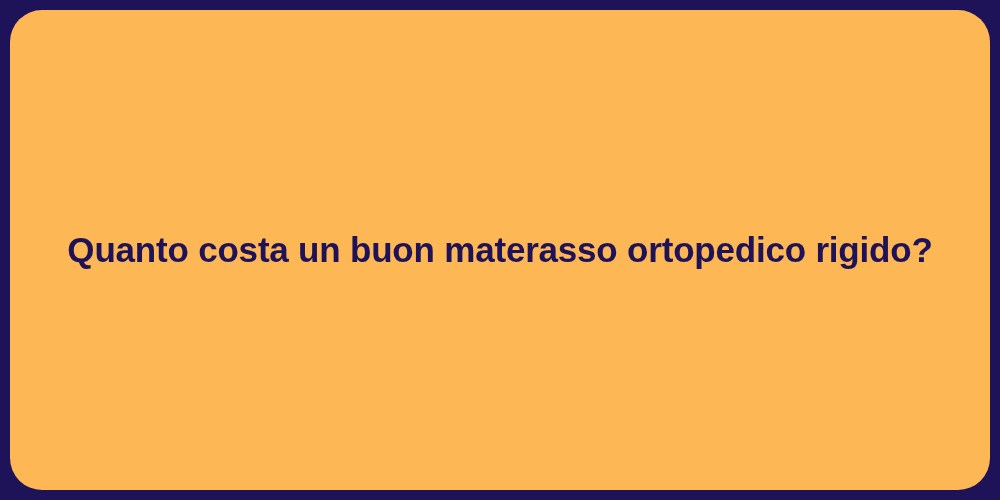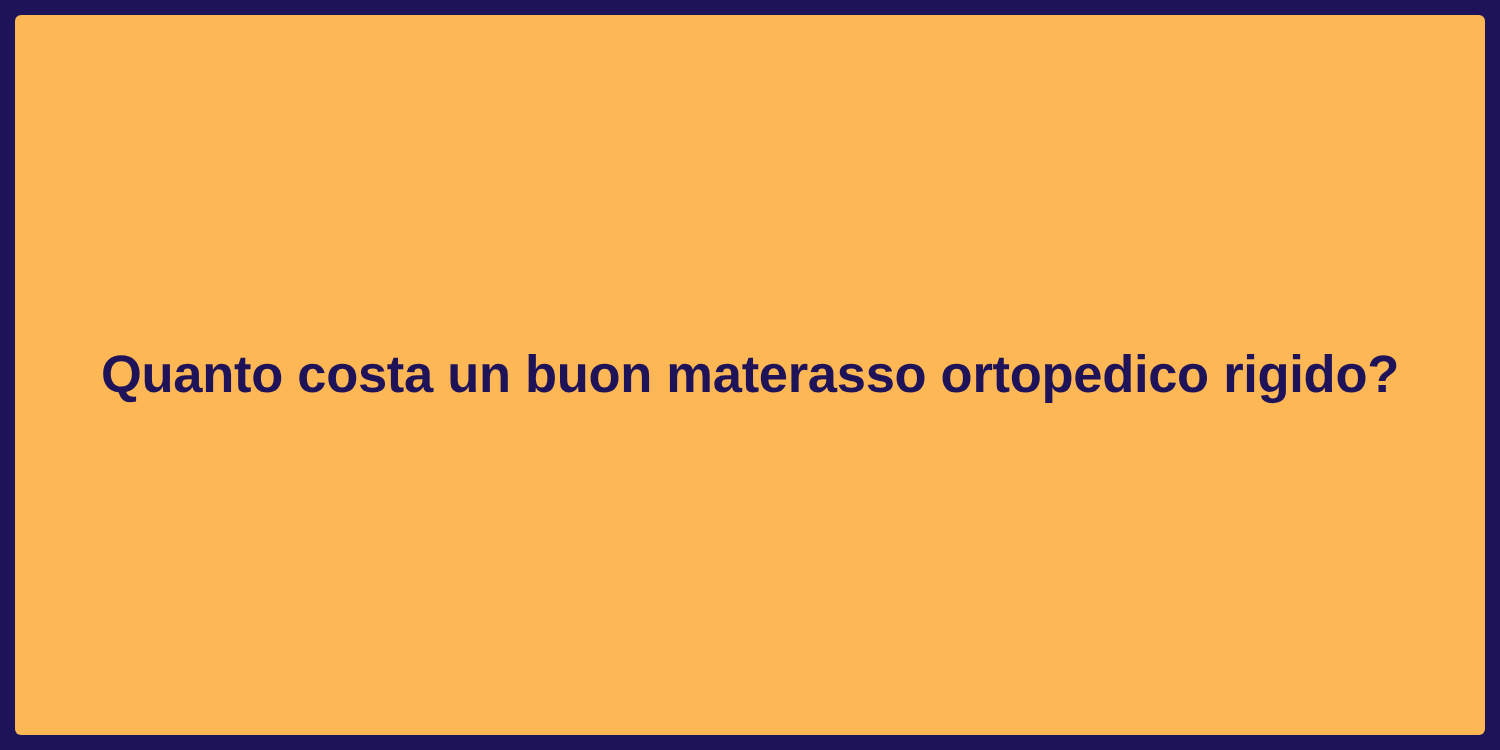--- a/index.html
+++ b/index.html
@@ -29,21 +29,21 @@
 
   
   .card {
     position: absolute;
     left: 10px;
     top: 10px;
     width: 980px;
     height: 480px;
     box-sizing: border-box;
     background: #fdb754;
-    border-radius: 4px;
+    border-radius: 32px;
     display: flex;
     align-items: center;
     justify-content: center;
   }
 
   
   .headline {
     margin: 0;
     padding: 0 40px;
     width: 100%;

